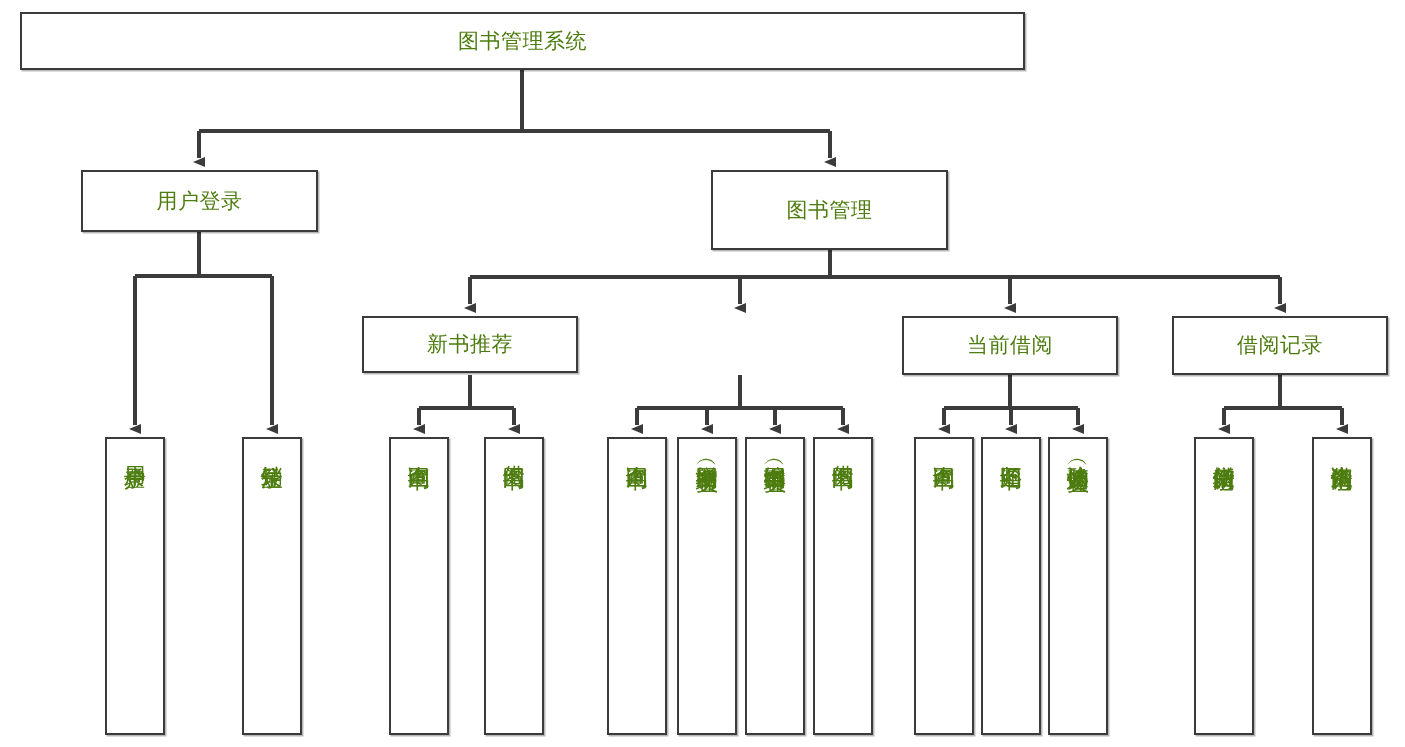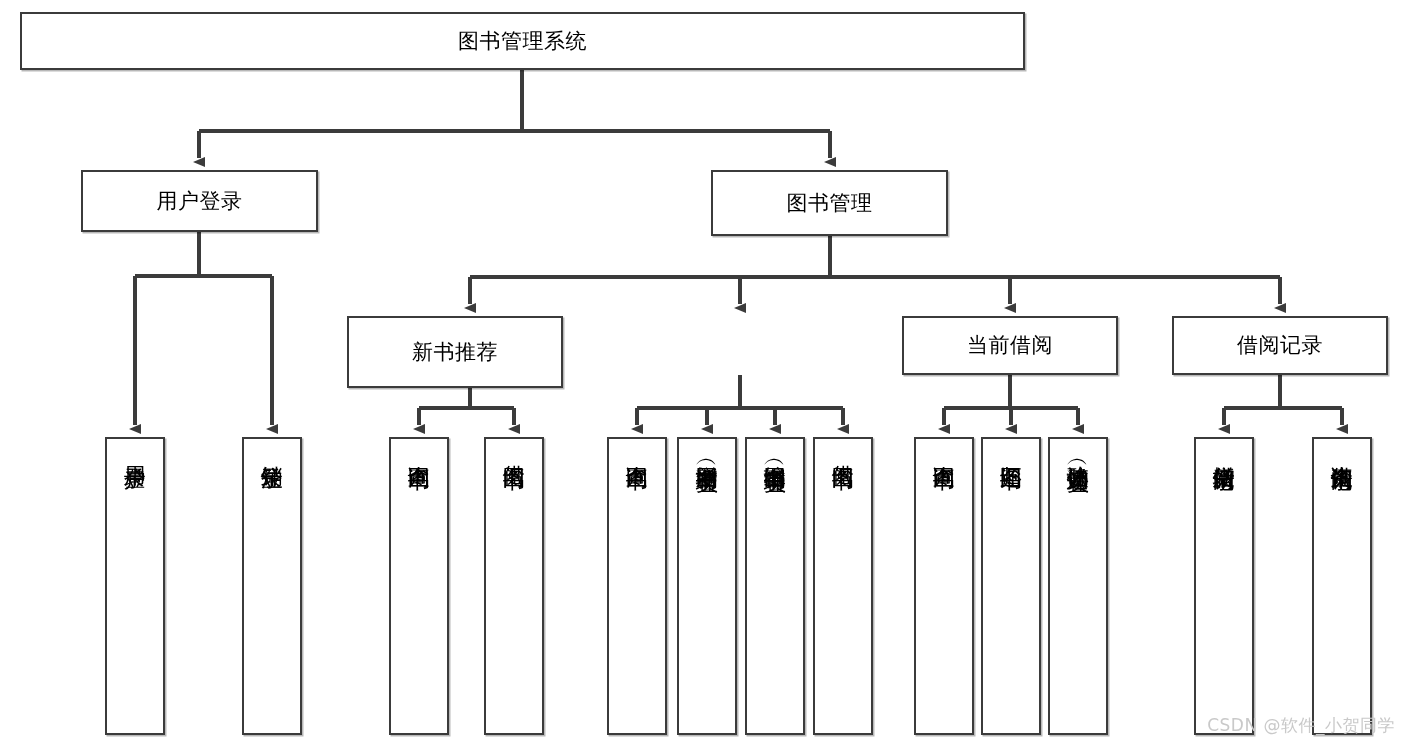--- a/index.html
+++ b/index.html
@@ -25,21 +25,21 @@
     pointer-events: none;
   }
   .node {
     position: absolute;
     box-sizing: border-box;
     border: 2px solid #3b3b3b;
     background: #ffffff;
     display: flex;
     align-items: center;
     justify-content: center;
-    color: #000000;
+    color: #4d7c0f;
     box-shadow: 1.5px 1.5px 0 rgba(0,0,0,0.28);
   }
   .node .label {
     display: block;
     text-align: center;
     line-height: 1.18;
     letter-spacing: 0.5px;
   }
   .node.horiz .label {
     writing-mode: horizontal-tb;
@@ -125,25 +125,25 @@
     </g>
   </svg>
 
   <div class="node horiz" id="node-root" style="left: 20px; top: 12px; width: 1005px; height: 58px;">
     <span class="label">图书管理系统</span>
   </div>
 
   <div class="node horiz" id="node-l2-0" style="left: 81px; top: 170px; width: 237px; height: 62px;">
     <span class="label">用户登录</span>
   </div>
-  <div class="node horiz" id="node-l2-1" style="left: 711px; top: 170px; width: 237px; height: 66px;">
+  <div class="node horiz" id="node-l2-1" style="left: 711px; top: 170px; width: 237px; height: 80px;">
     <span class="label">图书管理</span>
   </div>
 
-  <div class="node horiz" id="node-l3-0" style="left: 347px; top: 316px; width: 216px; height: 72px;">
+  <div class="node horiz" id="node-l3-0" style="left: 362px; top: 316px; width: 216px; height: 57px;">
     <span class="label">新书推荐</span>
   </div>
   <div class="node horiz" id="node-l3-3" style="left: 1172px; top: 316px; width: 216px; height: 59px;">
     <span class="label">借阅记录</span>
   </div>
   <div class="node horiz" id="node-l3-2" style="left: 902px; top: 316px; width: 216px; height: 59px;">
     <span class="label">当前借阅</span>
   </div>
 
   <div class="node vert" id="node-leaf-0" style="left: 105px; top: 437px; width: 60px; height: 298px;">
@@ -179,14 +179,13 @@
   <div class="node vert" id="node-leaf-10" style="left: 1048px; top: 437px; width: 60px; height: 298px;">
     <span class="label">确认归还（管理员）</span>
   </div>
   <div class="node vert" id="node-leaf-11" style="left: 1194px; top: 437px; width: 60px; height: 298px;">
     <span class="label">新增借阅记录</span>
   </div>
   <div class="node vert" id="node-leaf-12" style="left: 1312px; top: 437px; width: 60px; height: 298px;">
     <span class="label">查询借阅记录</span>
   </div>
 
-  <div id="watermark">CSDN @软件_小贺同学</div>
 </div>
 
 </body></html>

